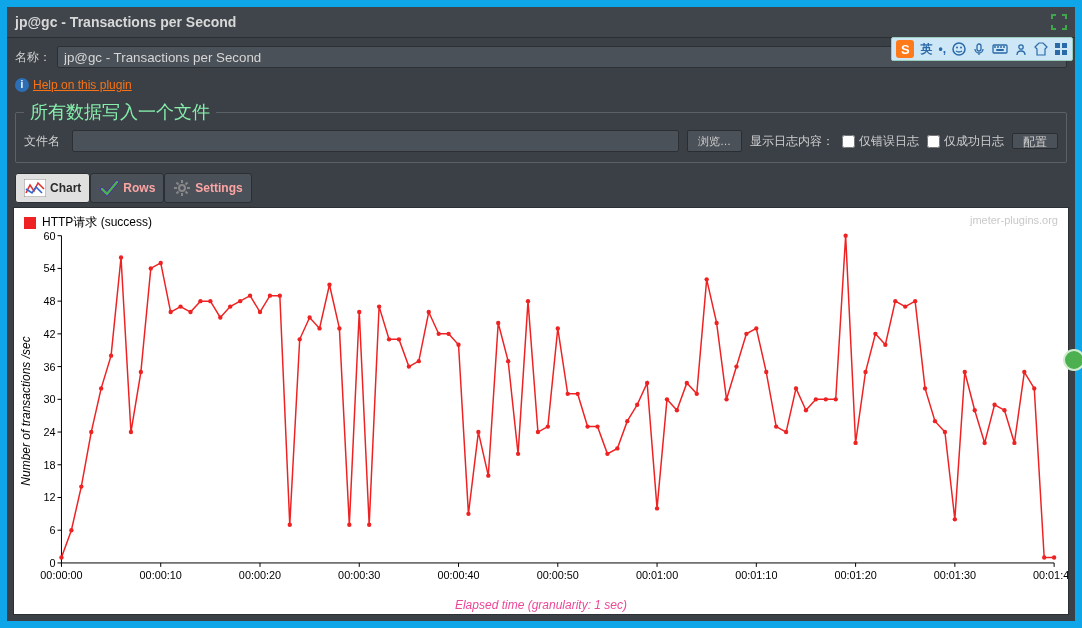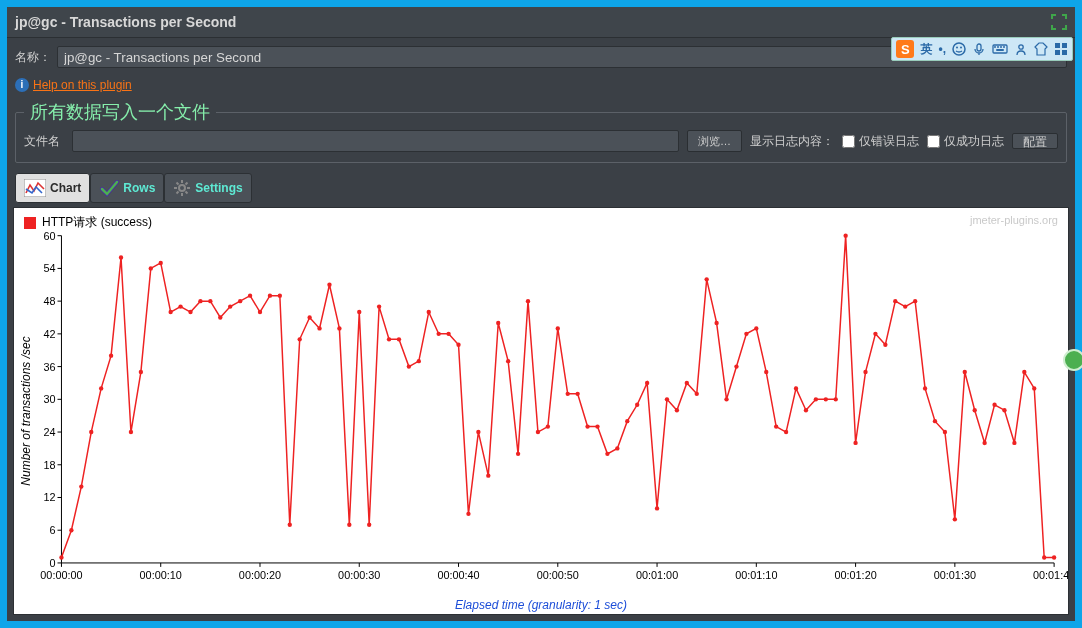--- a/index.html
+++ b/index.html
@@ -17,30 +17,30 @@
   fieldset.filewrite{border:1px solid #5c6168;margin:0 8px 6px 8px;padding:6px 8px 10px 8px;border-radius:2px;}
   fieldset.filewrite legend{padding:0 6px;color:#86efac;font-size:18px;}
   .filerow{display:flex;align-items:center;gap:8px;}
   .filerow .label{width:40px;}
   .browse-btn{height:22px;padding:0 10px;background:#4b5158;border:1px solid #2a2e32;color:#cfcfcf;border-radius:2px;font-size:11px;cursor:pointer;}
   .cfg-btn{height:16px;padding:0 10px;background:#4b5158;border:1px solid #2a2e32;color:#cfcfcf;border-radius:2px;font-size:12px;cursor:pointer;}
   .logtxt{color:#d0d0d0;}
   .chk{display:flex;align-items:center;gap:4px;color:#cfcfcf;}
   .chk input{margin:0;}
   .tabbar{display:flex;align-items:center;gap:0;padding:4px 8px;background:#3b4046;}
-  .tab{display:flex;align-items:center;gap:4px;height:28px;padding:0 8px;background:#4b5158;border:1px solid #2c3034;border-radius:3px;color:#5eead4;font-weight:bold;font-size:12px;cursor:pointer;}
+  .tab{display:flex;align-items:center;gap:4px;height:28px;padding:0 8px;background:#4b5158;border:1px solid #2c3034;border-radius:3px;color:#fca5a5;font-weight:bold;font-size:12px;cursor:pointer;}
   .tab.active{background:#e0e0e0;color:#2a2a2a;}
   .tab-icon svg{display:block;}
   .chartwrap{flex:1;margin:0 6px;border:1px solid #2c3034;background:#fff;position:relative;}
   .legend{position:absolute;top:6px;left:10px;display:flex;align-items:center;gap:6px;color:#000;font-size:12px;}
   .legend .sw{width:12px;height:12px;background:#e22;display:inline-block;}
   .watermark{position:absolute;top:6px;right:10px;color:#c9c9c9;font-size:11px;}
   .plugins-link{text-decoration:none;color:#c9c9c9;}
   .ylabel{position:absolute;left:4px;top:50%;transform:translate(-50%,-50%) rotate(-90deg);transform-origin:50% 50%;font-size:12px;font-style:italic;color:#000;white-space:nowrap;}
-  .xlabel{position:absolute;left:0;right:0;bottom:2px;text-align:center;font-size:12px;font-style:italic;color:#1d4ed8;}
+  .xlabel{position:absolute;left:0;right:0;bottom:2px;text-align:center;font-size:12px;font-style:italic;color:#ec4899;}
   svg.chartsvg{position:absolute;inset:0;}
   .side-bubble{position:absolute;right:-10px;top:342px;width:18px;height:18px;border-radius:50%;background:#4CAF50;border:2px solid #cfeed0;}
   .ime-bar{position:absolute;top:30px;right:2px;height:22px;background:#cde7f6;border:1px solid #9cb;display:flex;align-items:center;gap:6px;padding:0 4px;border-radius:2px;}
   .ime-bar .s-logo{width:18px;height:18px;background:#FF7A1A;color:#fff;font-weight:bold;font-size:13px;border-radius:3px;display:flex;align-items:center;justify-content:center;}
   .ime-bar .ch{color:#2b6aa8;font-weight:bold;}
   .ime-bar svg{display:block;}
   .footer-gap{height:6px;}
 </style>
 </head>
 <body>

